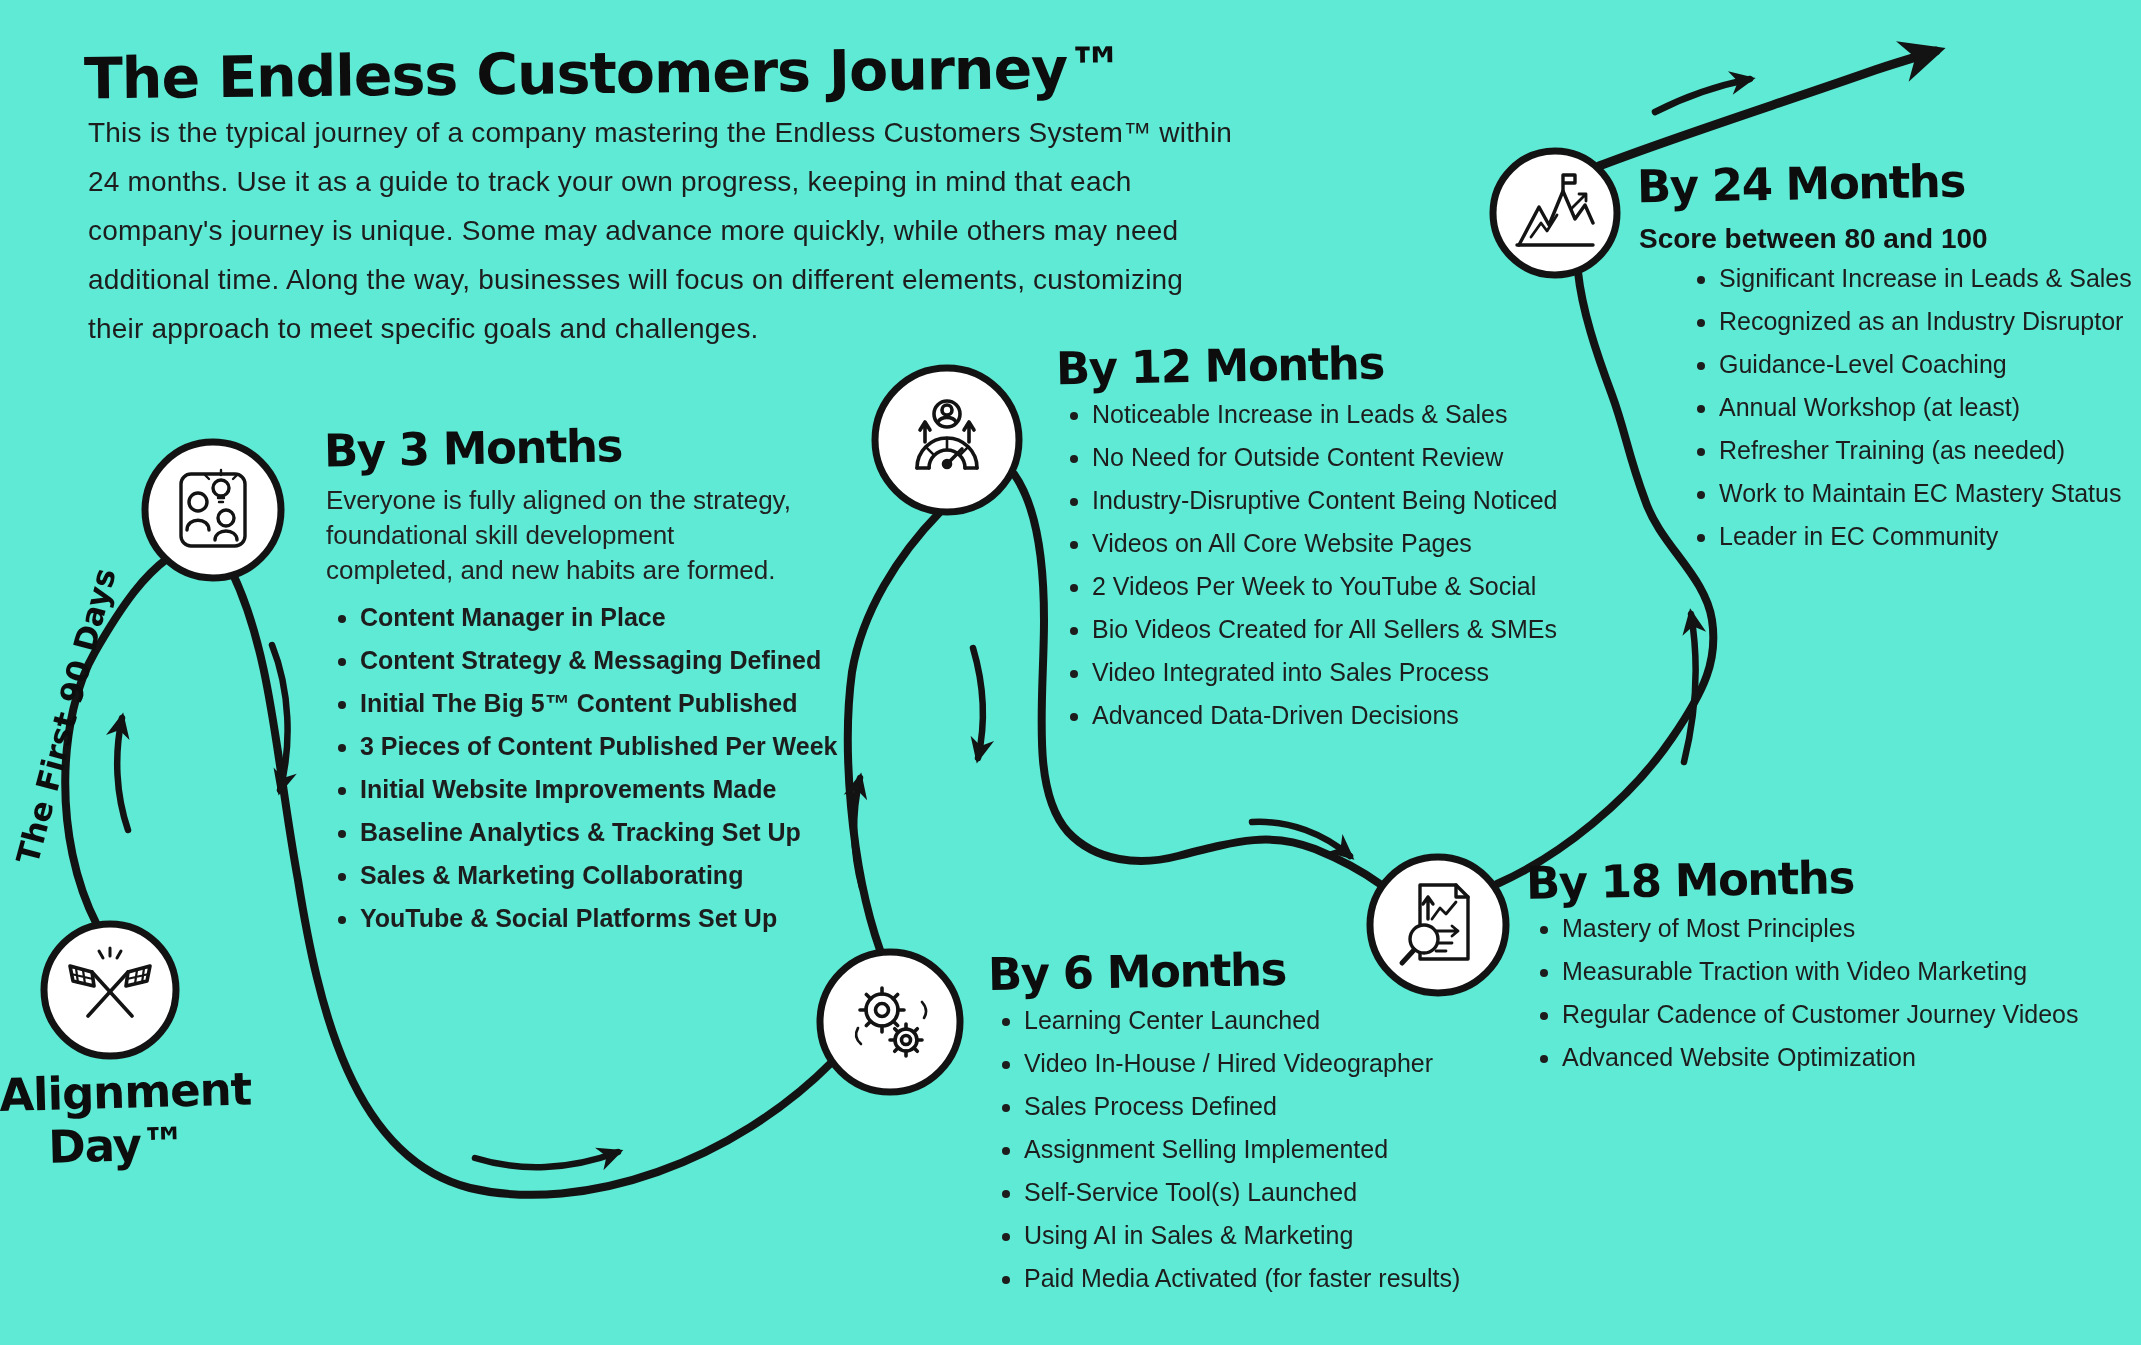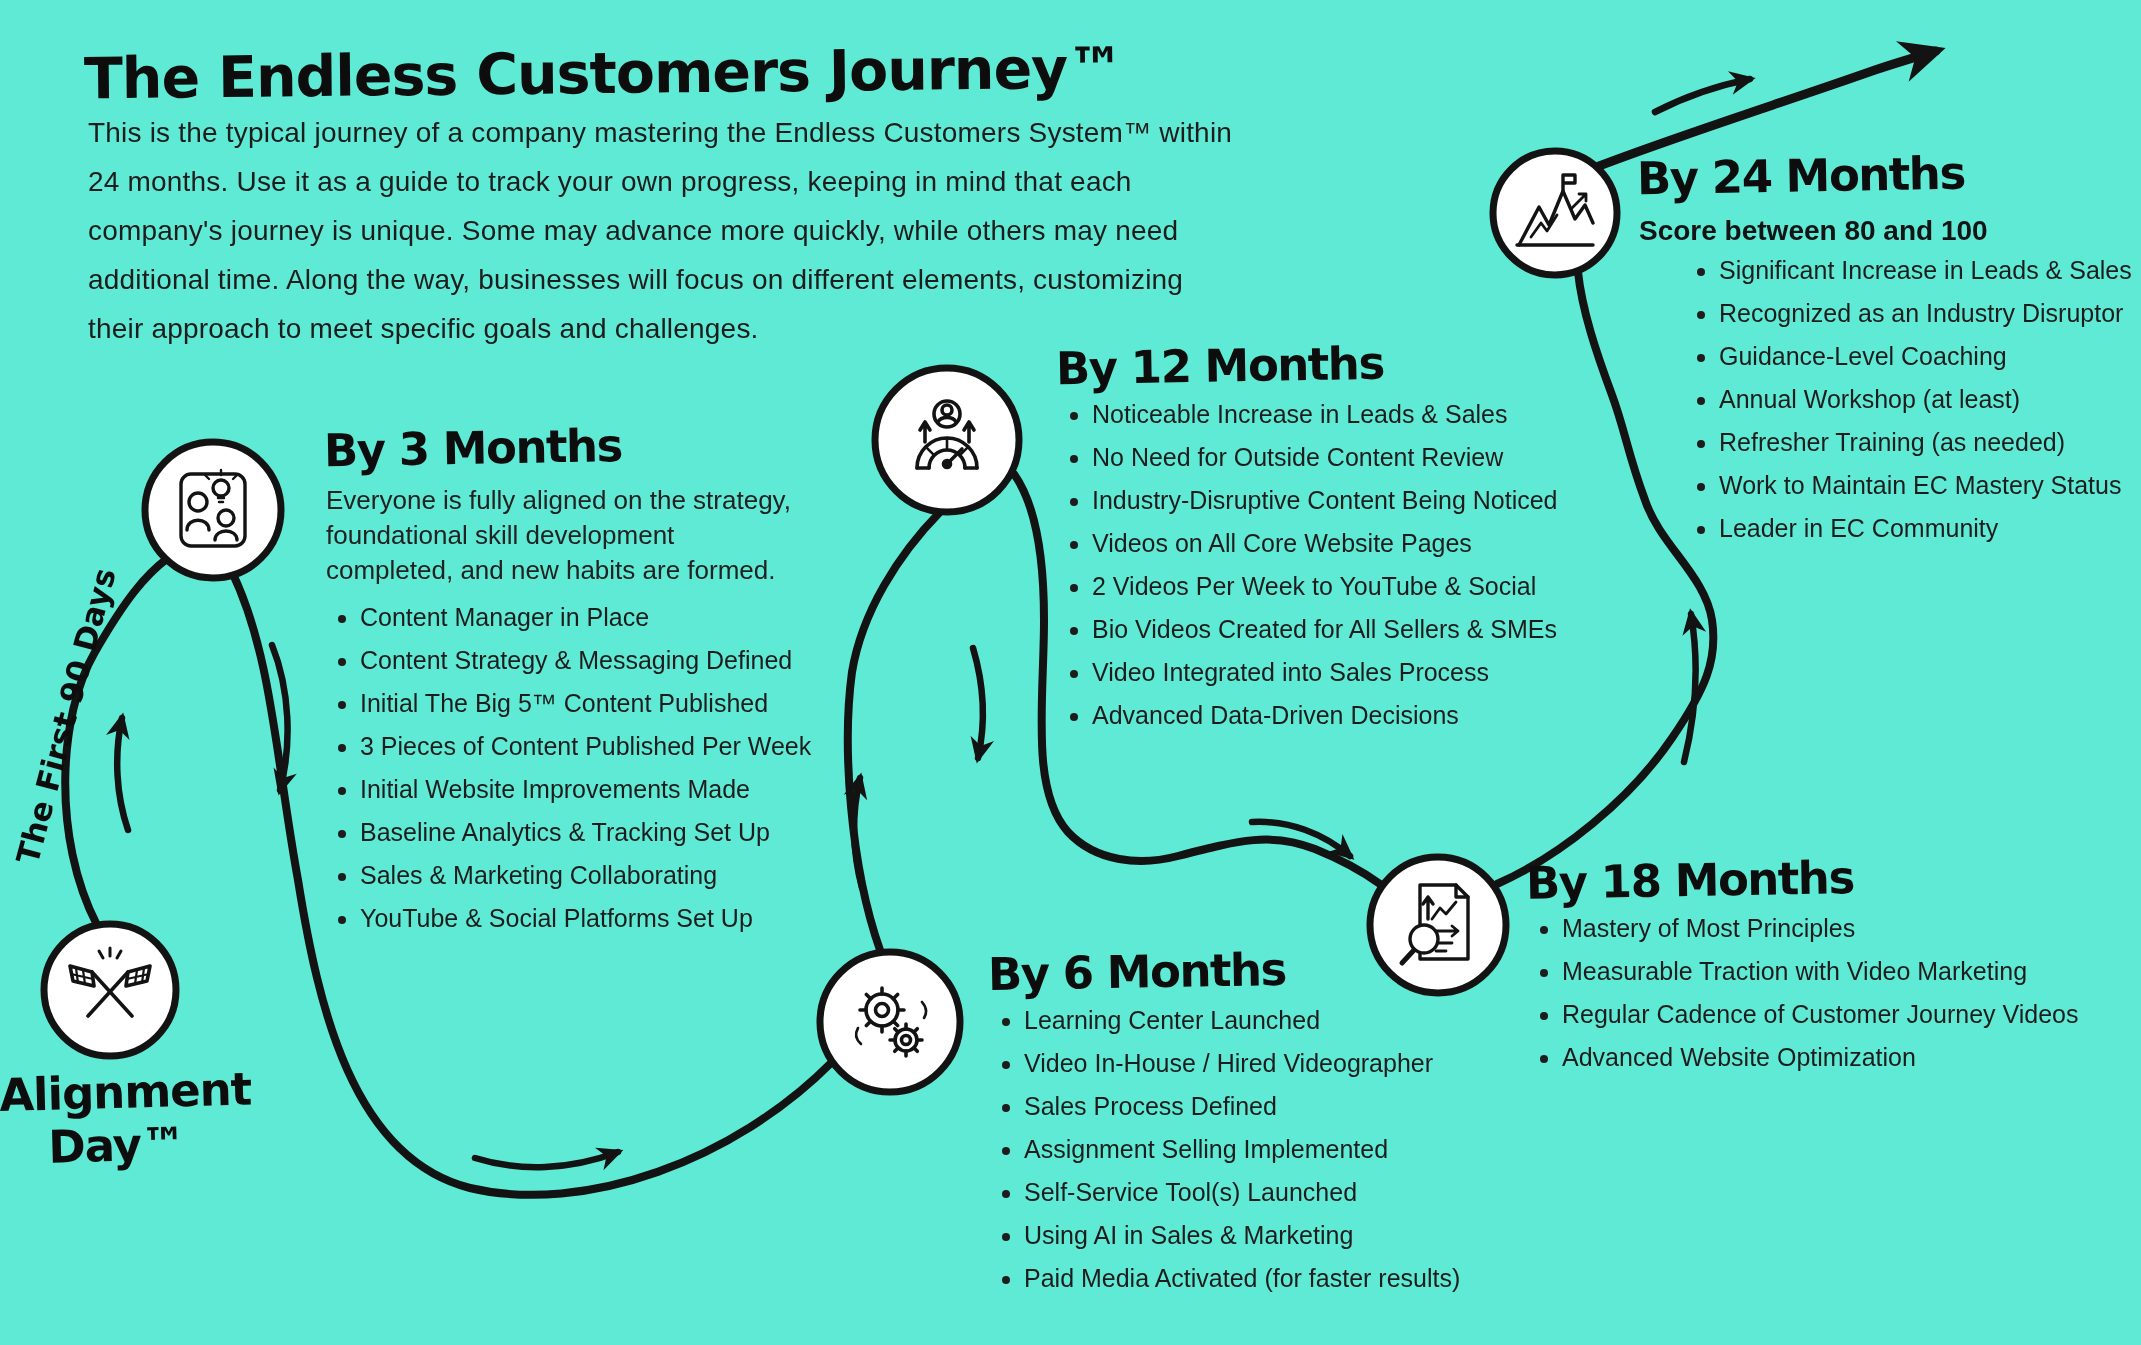--- a/index.html
+++ b/index.html
@@ -11,21 +11,21 @@
               font-size:57px;letter-spacing:-1px;transform:rotate(-0.6deg);color:#0d0d0d;}
   .intro{left:88px;top:80px;width:1480px;font-size:28px;line-height:49px;color:#1d1d1d;
          white-space:pre-line;letter-spacing:.2px;}
   .milestone{position:absolute;z-index:1;}
   .milestone h2{margin:0;font-family:"DejaVu Sans",sans-serif;font-weight:700;font-size:45px;
                 letter-spacing:-1.5px;transform:rotate(-1deg);color:#0d0d0d;white-space:nowrap;}
   .milestone .score{margin:14px 0 0 2px;font-size:28px;font-weight:700;color:#141414;white-space:nowrap;}
   .milestone .desc{margin:10px 0 0 2px;font-size:26px;line-height:35px;color:#222;white-space:pre-line;}
   .milestone .desc:empty{display:none;}
   .milestone ul{margin:8px 0 0 0;padding:0 0 0 36px;font-size:25px;color:#1d1d1d;}
-  .milestone.m3 ul{margin-top:14px;}
+  .milestone.m3 ul{margin-top:14px;font-weight:bold;}
   .milestone ul li{line-height:30px;margin-bottom:13px;white-space:nowrap;}
   .m24 ul{margin-left:46px !important;}
   .start-label{left:0px;top:1066px;width:232px;text-align:center;font-family:"DejaVu Sans",sans-serif;
                font-weight:700;font-size:45px;letter-spacing:-1px;line-height:53px;transform:rotate(-1.5deg);color:#0d0d0d;}
   .first90{left:66px;top:716px;transform:translate(-50%,-50%) rotate(-75deg);transform-origin:center;
            font-family:"DejaVu Sans",sans-serif;font-weight:700;font-size:31px;letter-spacing:0px;
            white-space:nowrap;color:#0d0d0d;}
 </style>
 </head>
 <body>
@@ -209,21 +209,21 @@
     <h2>By 18 Months</h2>
 
     <ul>
         <li>Mastery of Most Principles</li>
         <li>Measurable Traction with Video Marketing</li>
         <li>Regular Cadence of Customer Journey Videos</li>
         <li>Advanced Website Optimization</li>
       </ul>
   </section>
 
-  <section class="milestone m24" style="left:1637px;top:148px;">
+  <section class="milestone m24" style="left:1637px;top:156px;">
     <h2>By 24 Months</h2>
     <p class="score">Score between 80 and 100</p>
 
     <ul>
         <li>Significant Increase in Leads &amp; Sales</li>
         <li>Recognized as an Industry Disruptor</li>
         <li>Guidance-Level Coaching</li>
         <li>Annual Workshop (at least)</li>
         <li>Refresher Training (as needed)</li>
         <li>Work to Maintain EC Mastery Status</li>

